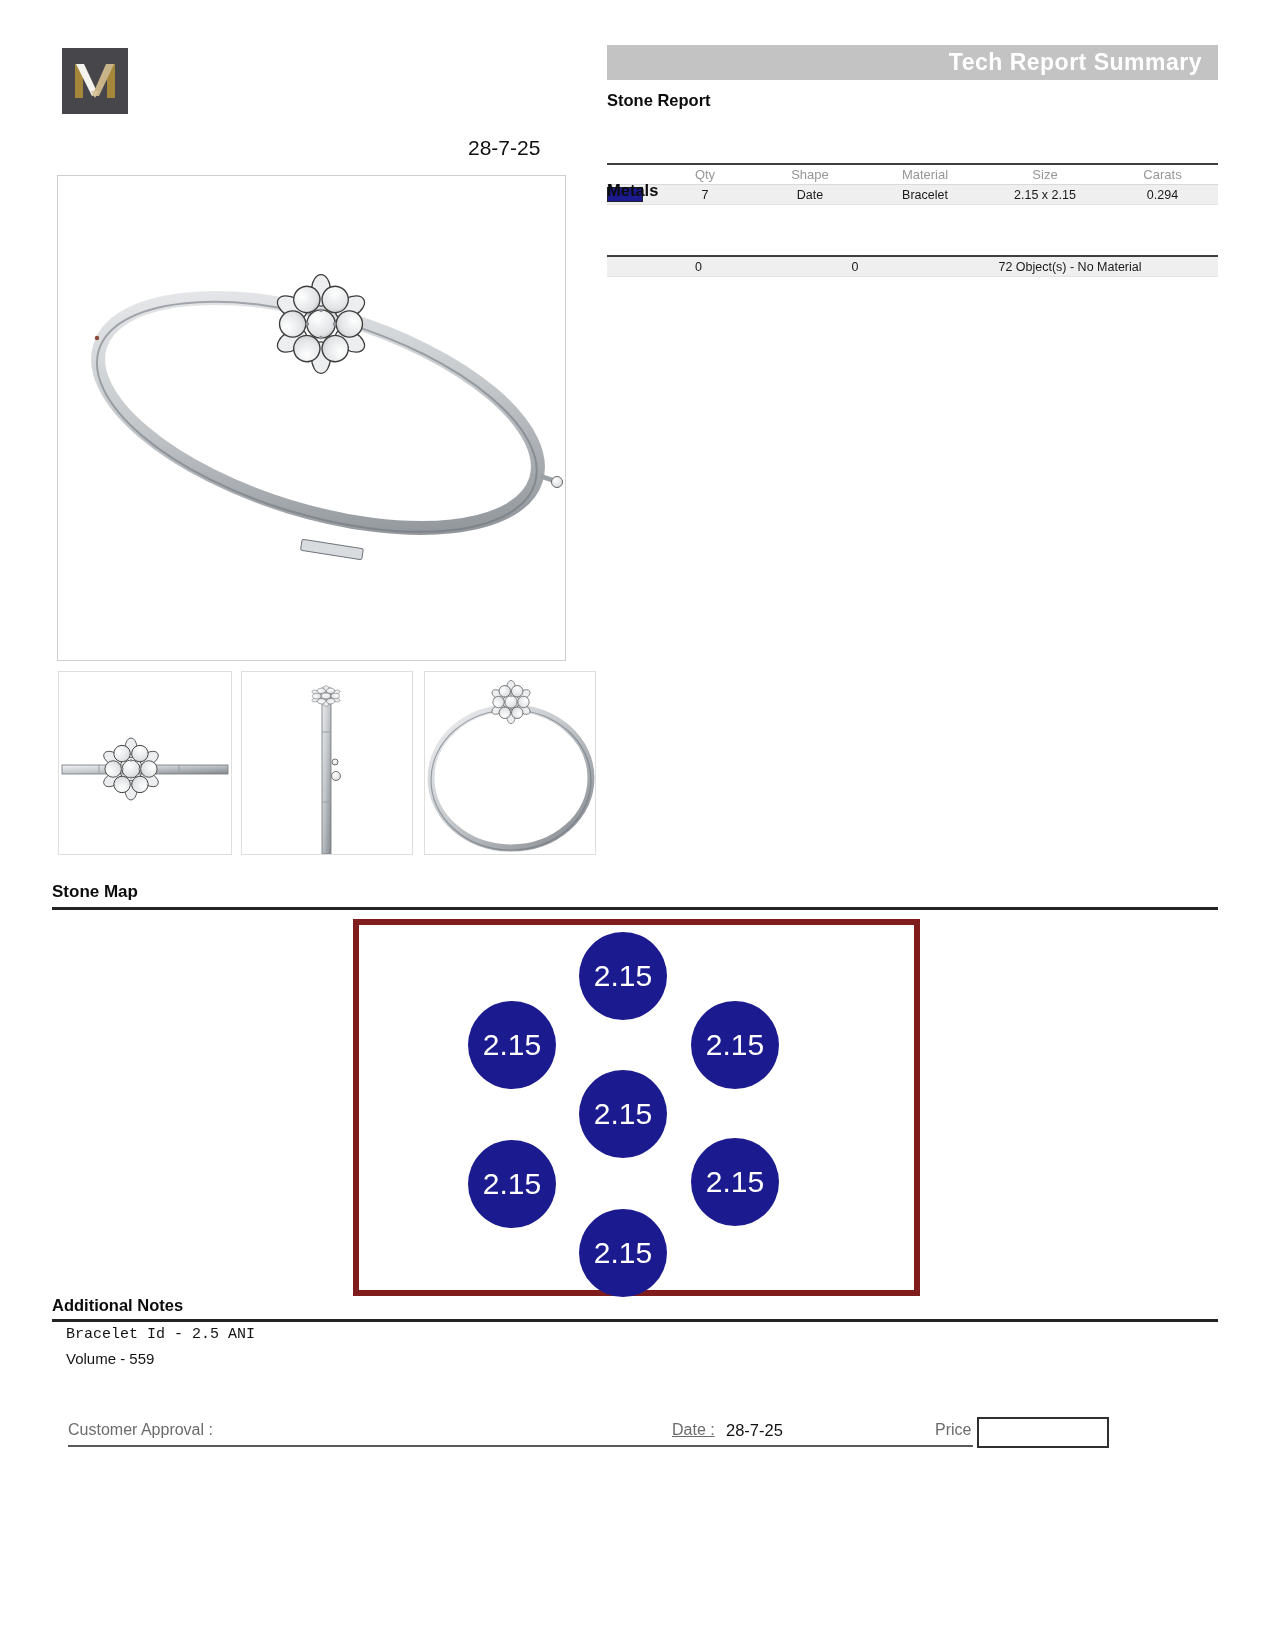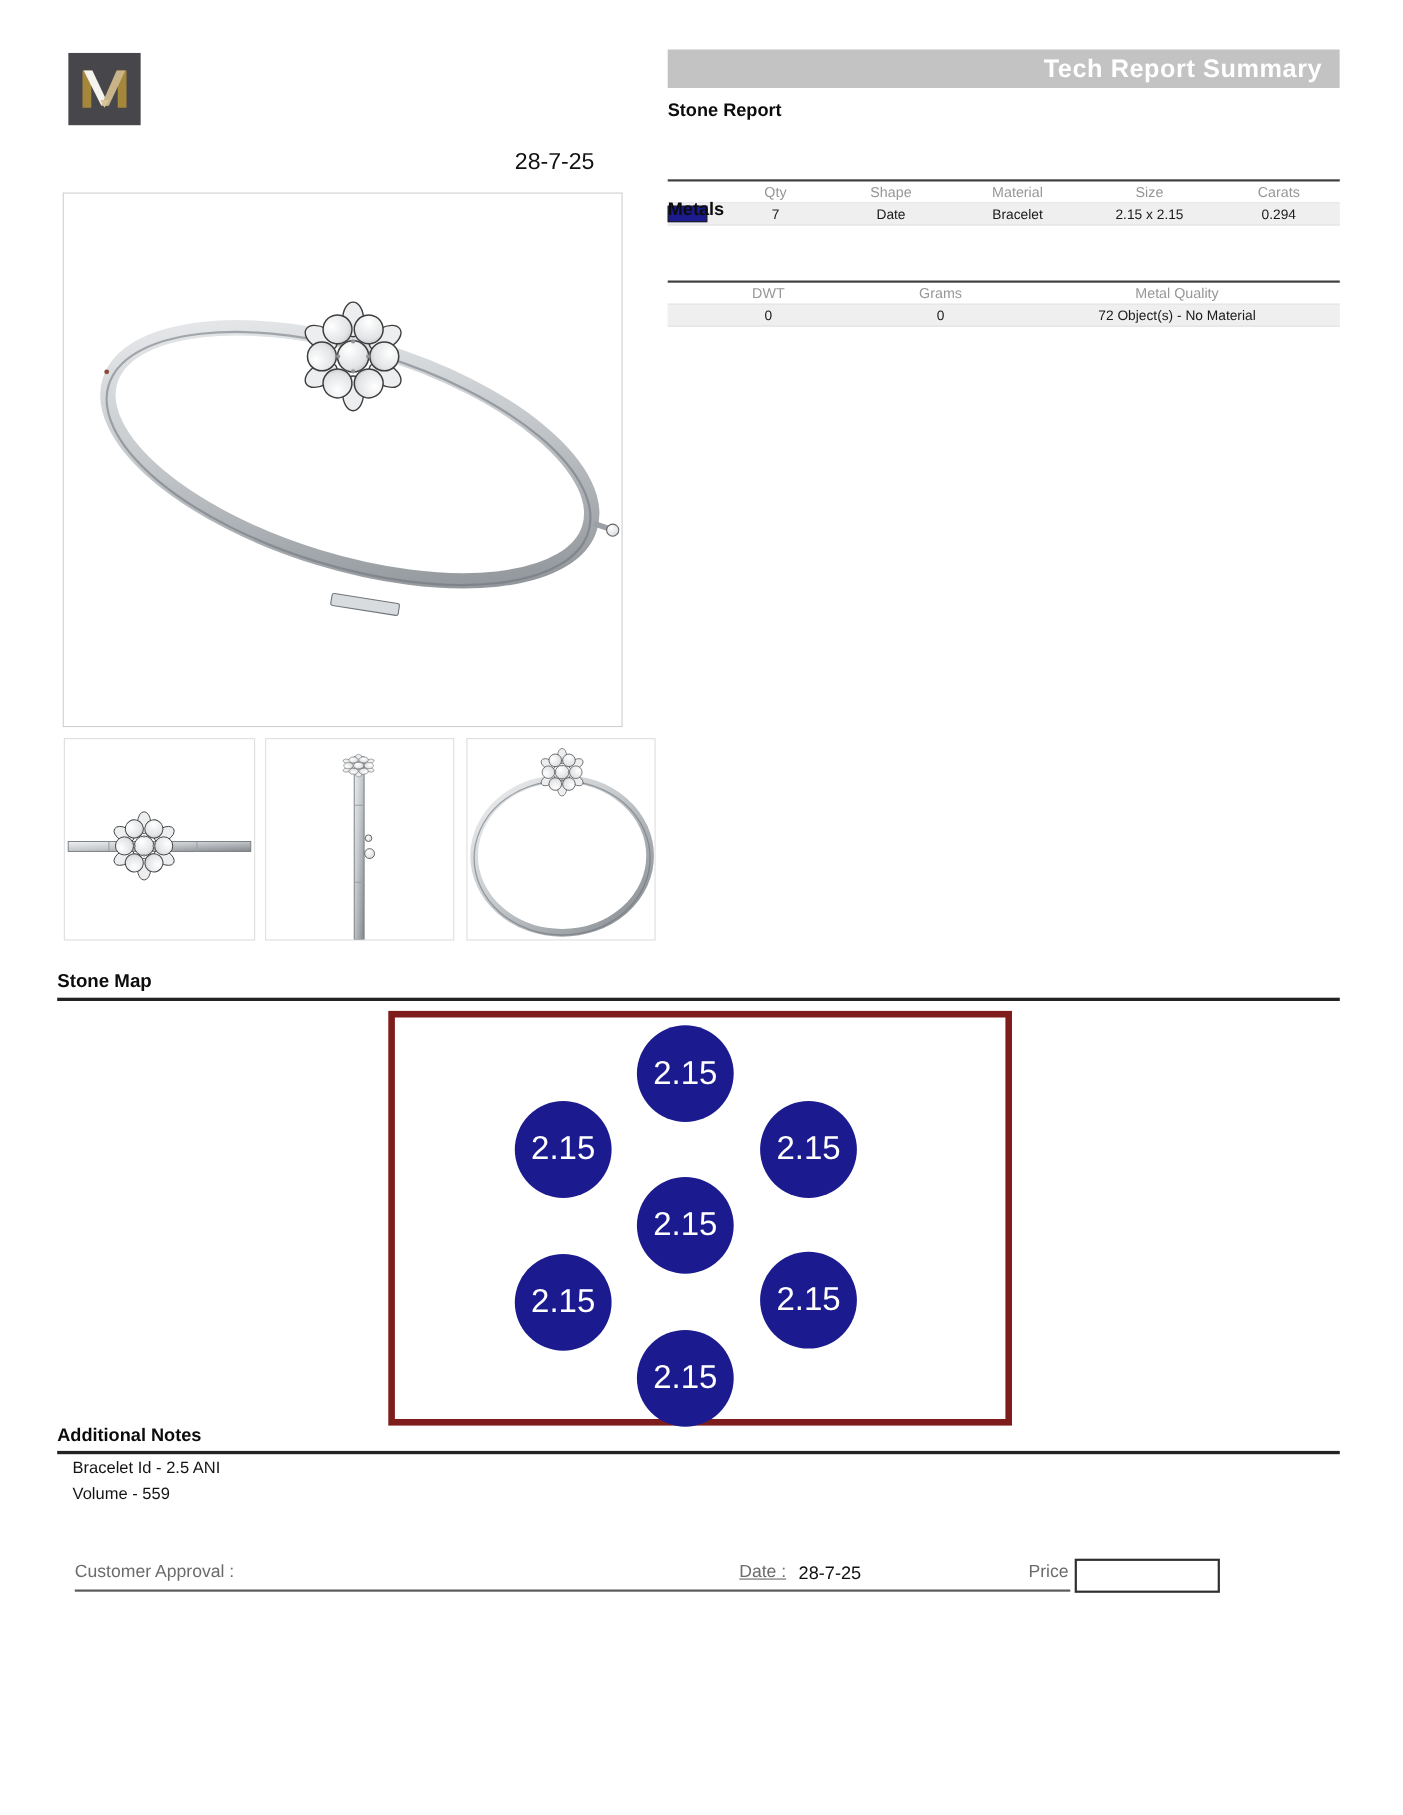--- a/index.html
+++ b/index.html
@@ -89,25 +89,20 @@
       <div class="c s-c2">Date</div>
       <div class="c s-c3">Bracelet</div>
       <div class="c s-c4">2.15 x 2.15</div>
       <div class="c s-c5">0.294</div>
     </div>
   </div>
 
   <div class="abs h2" style="left:607px; top:181px;">Metals</div>
 
   <div class="abs dtable" style="left:607px; top:211px;">
-    <div class="trow thead">
-      <div class="c m-c0">DWT</div>
-      <div class="c m-c1">Grams</div>
-      <div class="c m-c2">Metal Quality</div>
-    </div>
     <div class="trow tdata">
       <div class="c m-c0">0</div>
       <div class="c m-c1">0</div>
       <div class="c m-c2">72 Object(s) - No Material</div>
     </div>
   </div>
 
   <div class="abs main-img">
     <svg width="507" height="484" viewBox="0 0 507 484">
       <defs>
@@ -193,21 +188,21 @@
       <div class="stone" style="left: 109px; top: 76px; background-color: rgb(27, 27, 143);">2.15</div>
       <div class="stone" style="left: 332px; top: 76px; background-color: rgb(27, 27, 143);">2.15</div>
       <div class="stone" style="left: 220px; top: 145px; background-color: rgb(27, 27, 143);">2.15</div>
       <div class="stone" style="left: 109px; top: 215px; background-color: rgb(27, 27, 143);">2.15</div>
       <div class="stone" style="left: 332px; top: 213px; background-color: rgb(27, 27, 143);">2.15</div>
       <div class="stone" style="left: 220px; top: 284px; background-color: rgb(27, 27, 143);">2.15</div>
     </div>
 
   <div class="abs h2" style="left:52px; top:1296px;">Additional Notes</div>
   <div class="abs rule" style="left:52px; top:1319px; width:1171px;"></div>
-  <div class="abs note-line" style="top:1326px;">Bracelet Id - 2.5 ANI</div>
+  <div class="abs note-line" style="top:1326px;font-family:Liberation Mono, monospace;">Bracelet Id - 2.5 ANI</div>
   <div class="abs note-line" style="top:1350px;">Volume - 559</div>
 
   <div class="abs f-label" style="left:68px; top:1421px;">Customer Approval :</div>
   <div class="abs sig-line"></div>
   <div class="abs f-label" style="left:672px; top:1421px;text-decoration:underline;">Date :</div>
   <div class="abs f-value" style="left:726px; top:1421px;">28-7-25</div>
   <div class="abs f-label" style="left:935px; top:1421px;">Price :</div>
   <div class="abs price-box"></div>
 
 </div>

